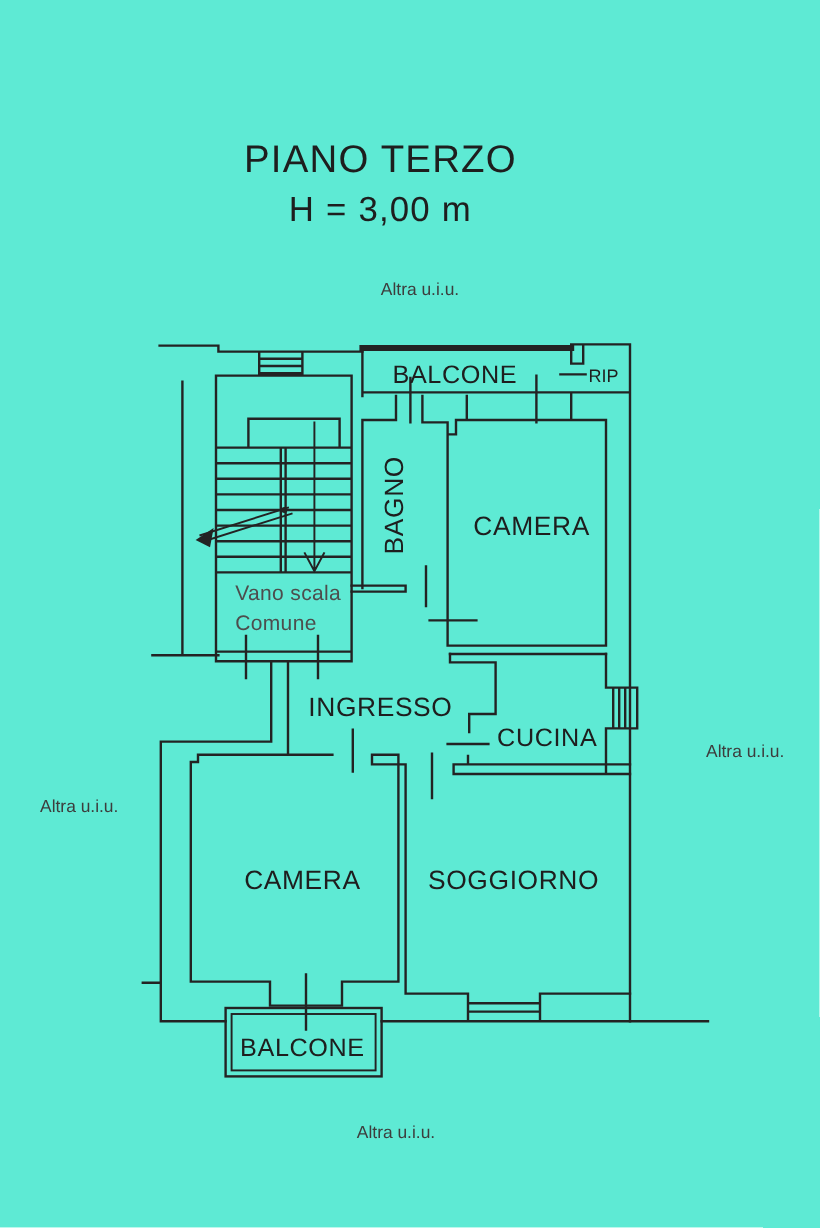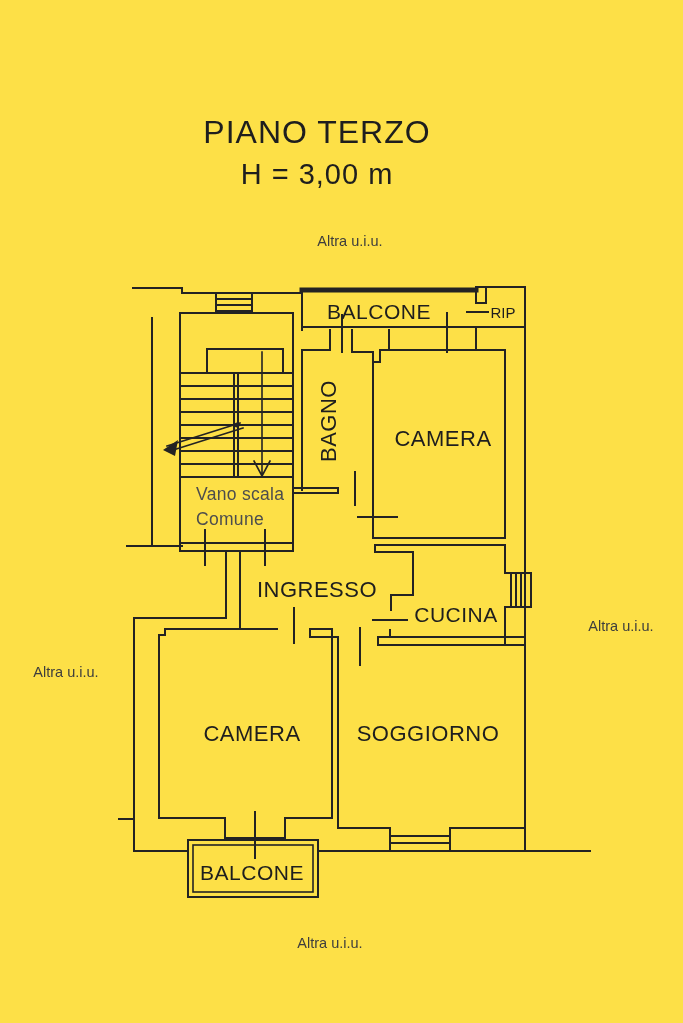--- a/index.html
+++ b/index.html
@@ -1,19 +1,19 @@
 <!DOCTYPE html>
 <html><head>
 <meta charset="utf-8">
 <style>
   html,body{margin:0;padding:0;background:#ffffff;}
   .page{
     position:relative;
     width:683px;height:1023px;
-    background:#fde047;
+    background:#5eead4;
     font-family:"Liberation Sans", sans-serif;
     overflow:hidden;
   }
   svg text{
     font-family:"Liberation Sans", sans-serif;
     fill:#1e1e1e;
   }
   .t-title{font-size:32px;letter-spacing:1px;}
   .t-sub{font-size:29px;letter-spacing:1px;}
   .t-neighbor{font-size:14.5px;fill:#3d3d3d;}

